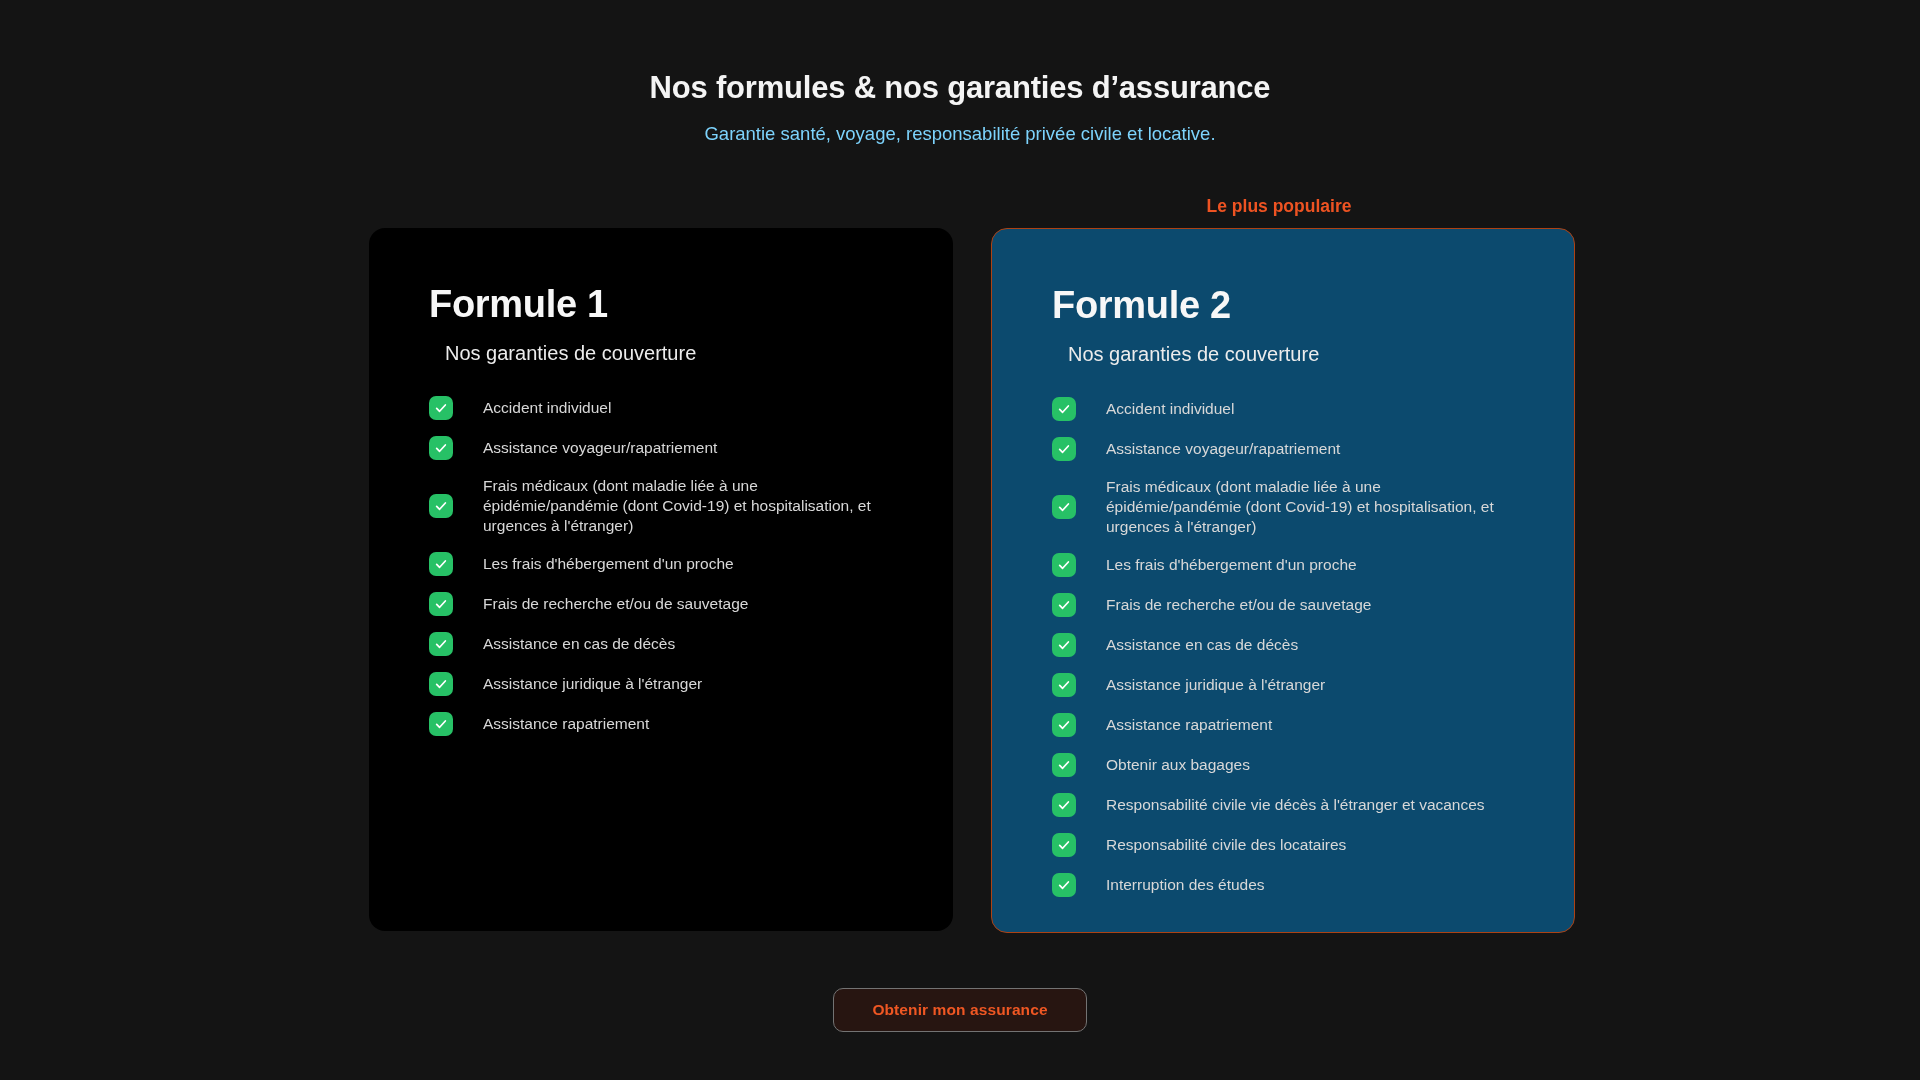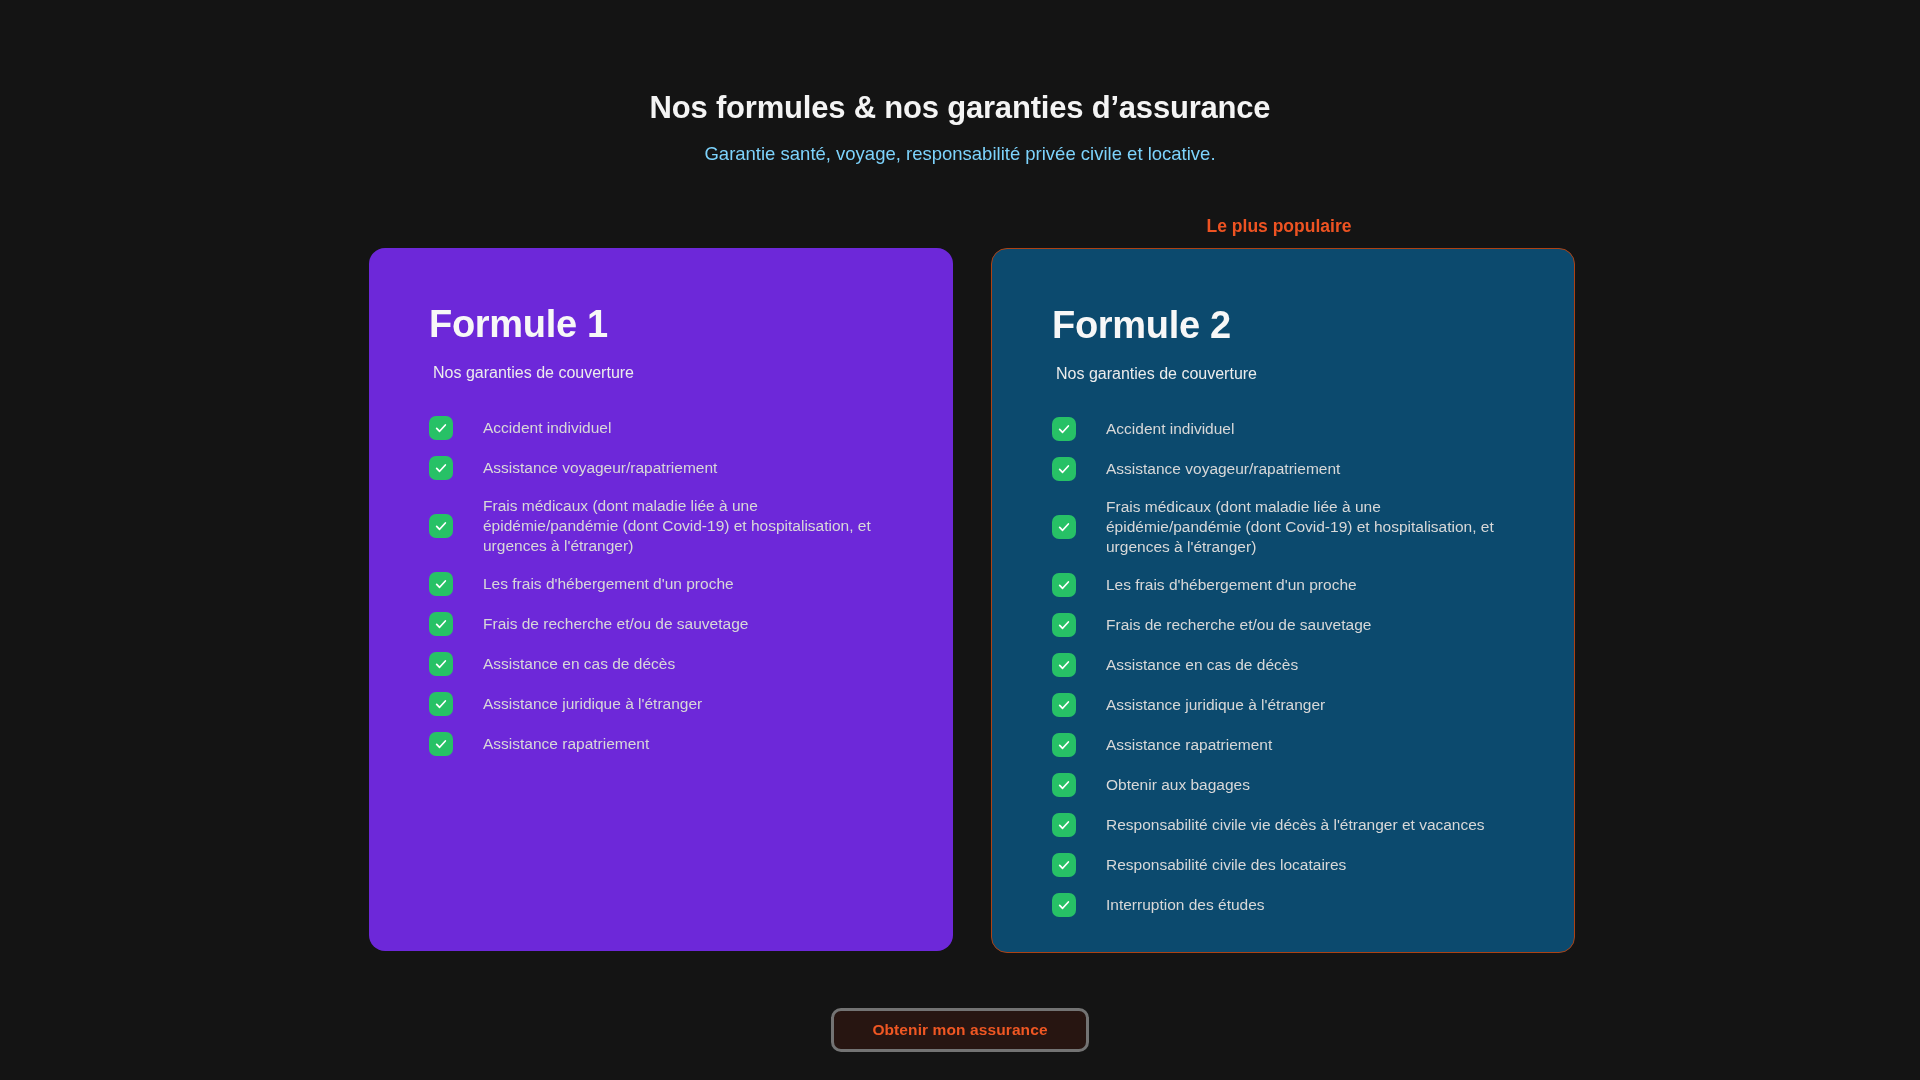--- a/index.html
+++ b/index.html
@@ -5,21 +5,21 @@
   html,body{margin:0;padding:0;background:#141414;}
   body{
     width:1920px;height:1080px;
     font-family:"Liberation Sans", sans-serif;
     color:#e8e8e8;
     -webkit-font-smoothing:antialiased;
   }
   .page{position:relative;width:1920px;height:1080px;overflow:hidden;}
 
   
-  .header{text-align:center;padding-top:88px;}
+  .header{text-align:center;padding-top:68px;}
   .title{
     margin:0;font-size:31px;line-height:40px;font-weight:700;
     color:#f4f4f4;letter-spacing:-0.2px;
   }
   .subtitle{
     margin:14px 0 0 0;font-size:18.5px;line-height:24px;
     color:#7dd3fc;font-weight:400;
   }
 
   
@@ -29,50 +29,50 @@
   }
   .plan-col{position:relative;width:584px;padding-left:8px;}
   .badge{
     position:absolute;top:-32px;left:50%;transform:translateX(-50%);
     color:#ee5322;font-size:17.5px;font-weight:700;white-space:nowrap;
   }
   .card{
     box-sizing:border-box;width:584px;border-radius:16px;
     padding:54px 60px 40px 60px;
   }
-  .card-1{background:#6d28d9;height:703px;}
+  .card-1{background:#000000;height:703px;}
   .card-2{background:#0c4a6e;height:705px;border:1px solid #ad4214;}
 
   .plan-name{
     margin:0;font-size:38px;line-height:44px;font-weight:700;color:#f7f7f7;
     letter-spacing:-0.3px;
   }
   .coverage{
-    margin:14px 0 0 4px;font-size:16px;line-height:26px;color:#ececec;font-weight:400;
+    margin:14px 0 0 16px;font-size:20px;line-height:26px;color:#ececec;font-weight:400;
   }
 
   .features{
     list-style:none;margin:30px 0 0 0;padding:0;
     display:flex;flex-direction:column;gap:16px;
   }
   .feature{display:flex;align-items:center;gap:30px;}
   .check{
     flex:0 0 auto;width:24px;height:24px;border-radius:7px;
     background:#27c166;display:flex;align-items:center;justify-content:center;
   }
   .check svg{display:block;}
   .feature-label{
     font-size:15.5px;line-height:20px;color:#d8d8d8;max-width:436px;
   }
 
   
   .cta-row{display:flex;justify-content:center;margin-top:55px;}
   .cta{
     box-sizing:border-box;height:44px;padding:0 38px;
-    background:#271511;border:3px solid #737373;border-radius:10px;
+    background:#271511;border:1px solid #737373;border-radius:10px;
     color:#ef5723;font-family:"Liberation Sans", sans-serif;
     font-size:15.5px;font-weight:700;letter-spacing:0.1px;
     cursor:pointer;
   }
 </style>
 </head>
 <body>
 
 <div class="page">
 

